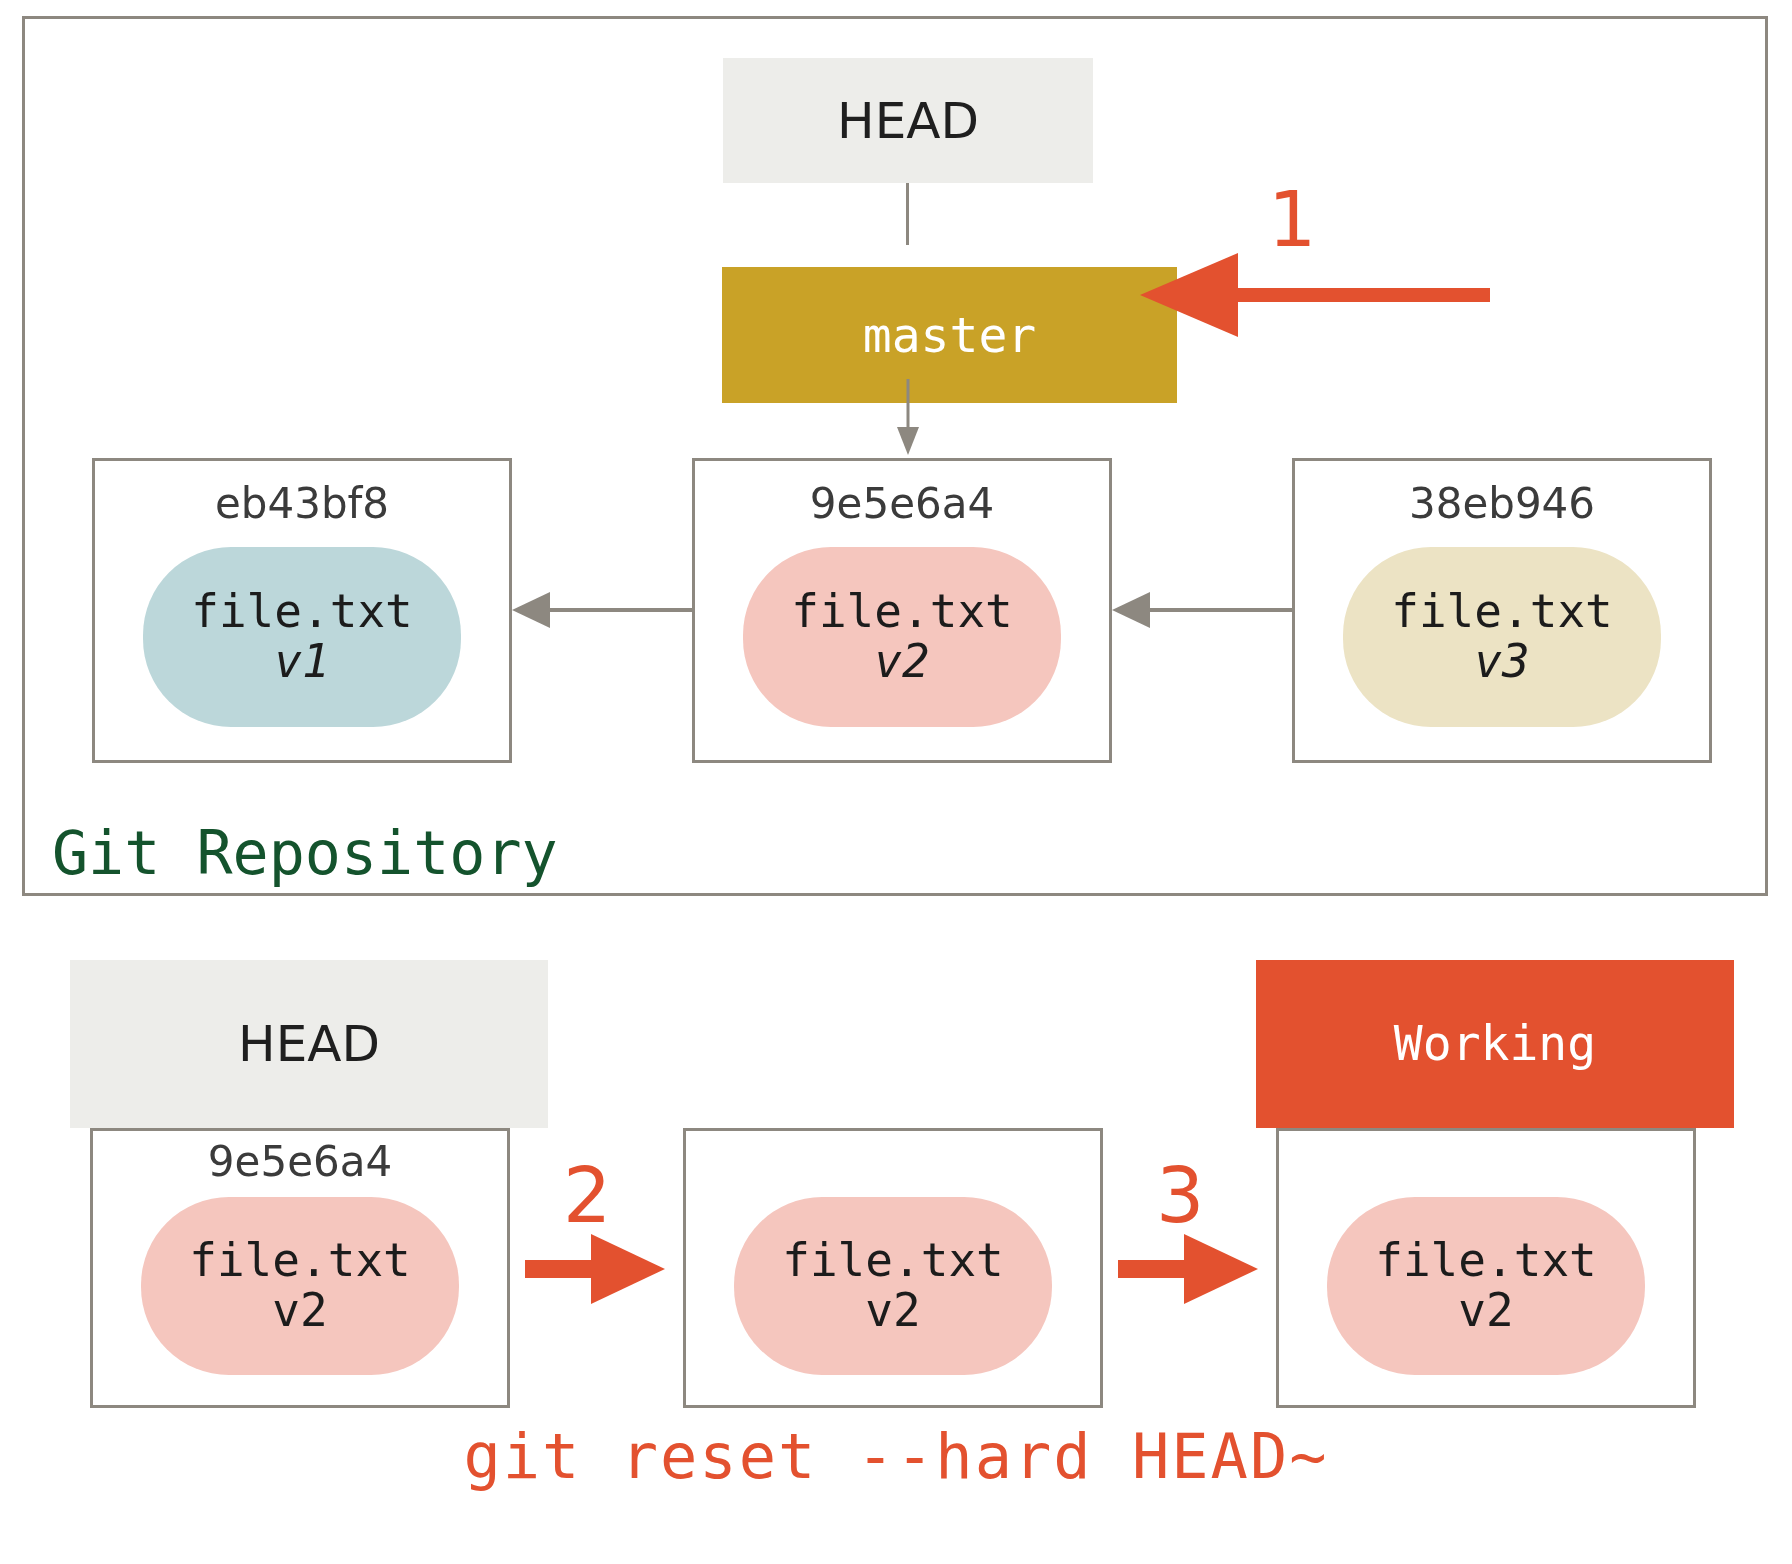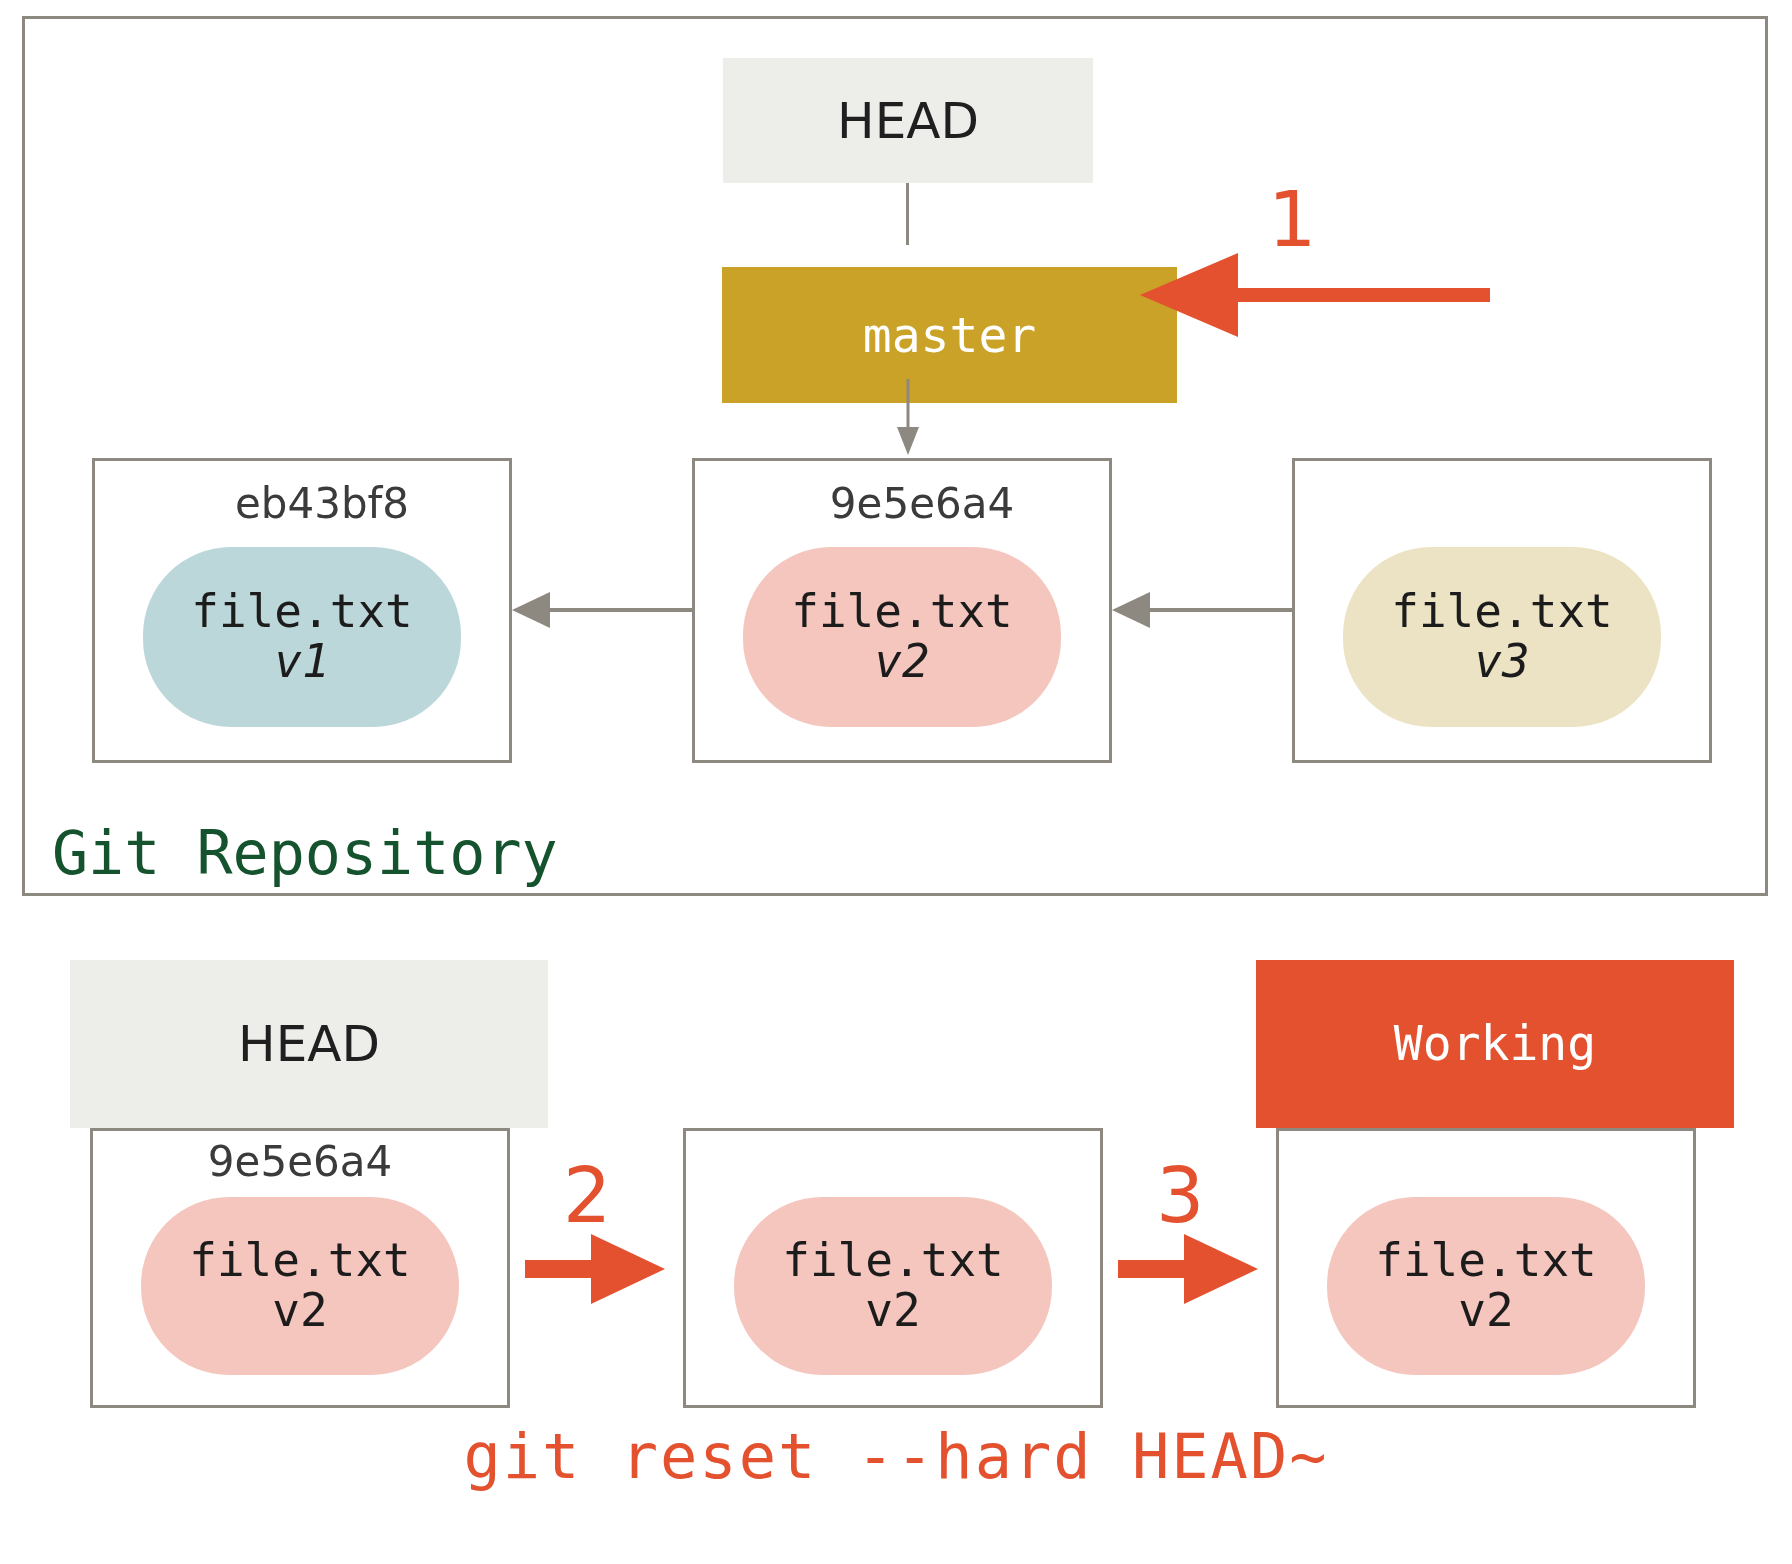--- a/index.html
+++ b/index.html
@@ -132,21 +132,20 @@
 
   .commit-hash {
     position: absolute;
     top: 18px;
     left: 0;
     width: 100%;
     text-align: center;
     font-family: "DejaVu Sans", sans-serif;
     font-size: 42px;
     color: #3b3b3b;
-    padding-left: 20px;
   }
   .file-blob {
     position: absolute;
     left: 50%;
     transform: translateX(-50%);
     top: 86px;
     width: 318px;
     height: 180px;
     border-radius: 88px;
     display: flex;
@@ -336,20 +335,21 @@
 
   <div class="commit-box" id="commit-box-1">
     <div class="commit-hash">9e5e6a4</div>
     <div class="file-blob" style="background:#f5c6be;">
       <div class="fname">file.txt</div>
       <div class="fver">v2</div>
     </div>
   </div>
 
   <div class="commit-box" id="commit-box-2">
+    <div class="commit-hash">38eb946</div>
     <div class="file-blob" style="background:#ece3c4;">
       <div class="fname">file.txt</div>
       <div class="fver">v3</div>
     </div>
   </div>
 
   <svg class="commit-link" id="commit-link-0" viewBox="0 0 180 44">
     <line x1="180" y1="22" x2="34" y2="22" stroke="#8d8880" stroke-width="4"></line>
     <polygon points="0,22 38,4 38,40" fill="#8d8880"></polygon>
   </svg>

